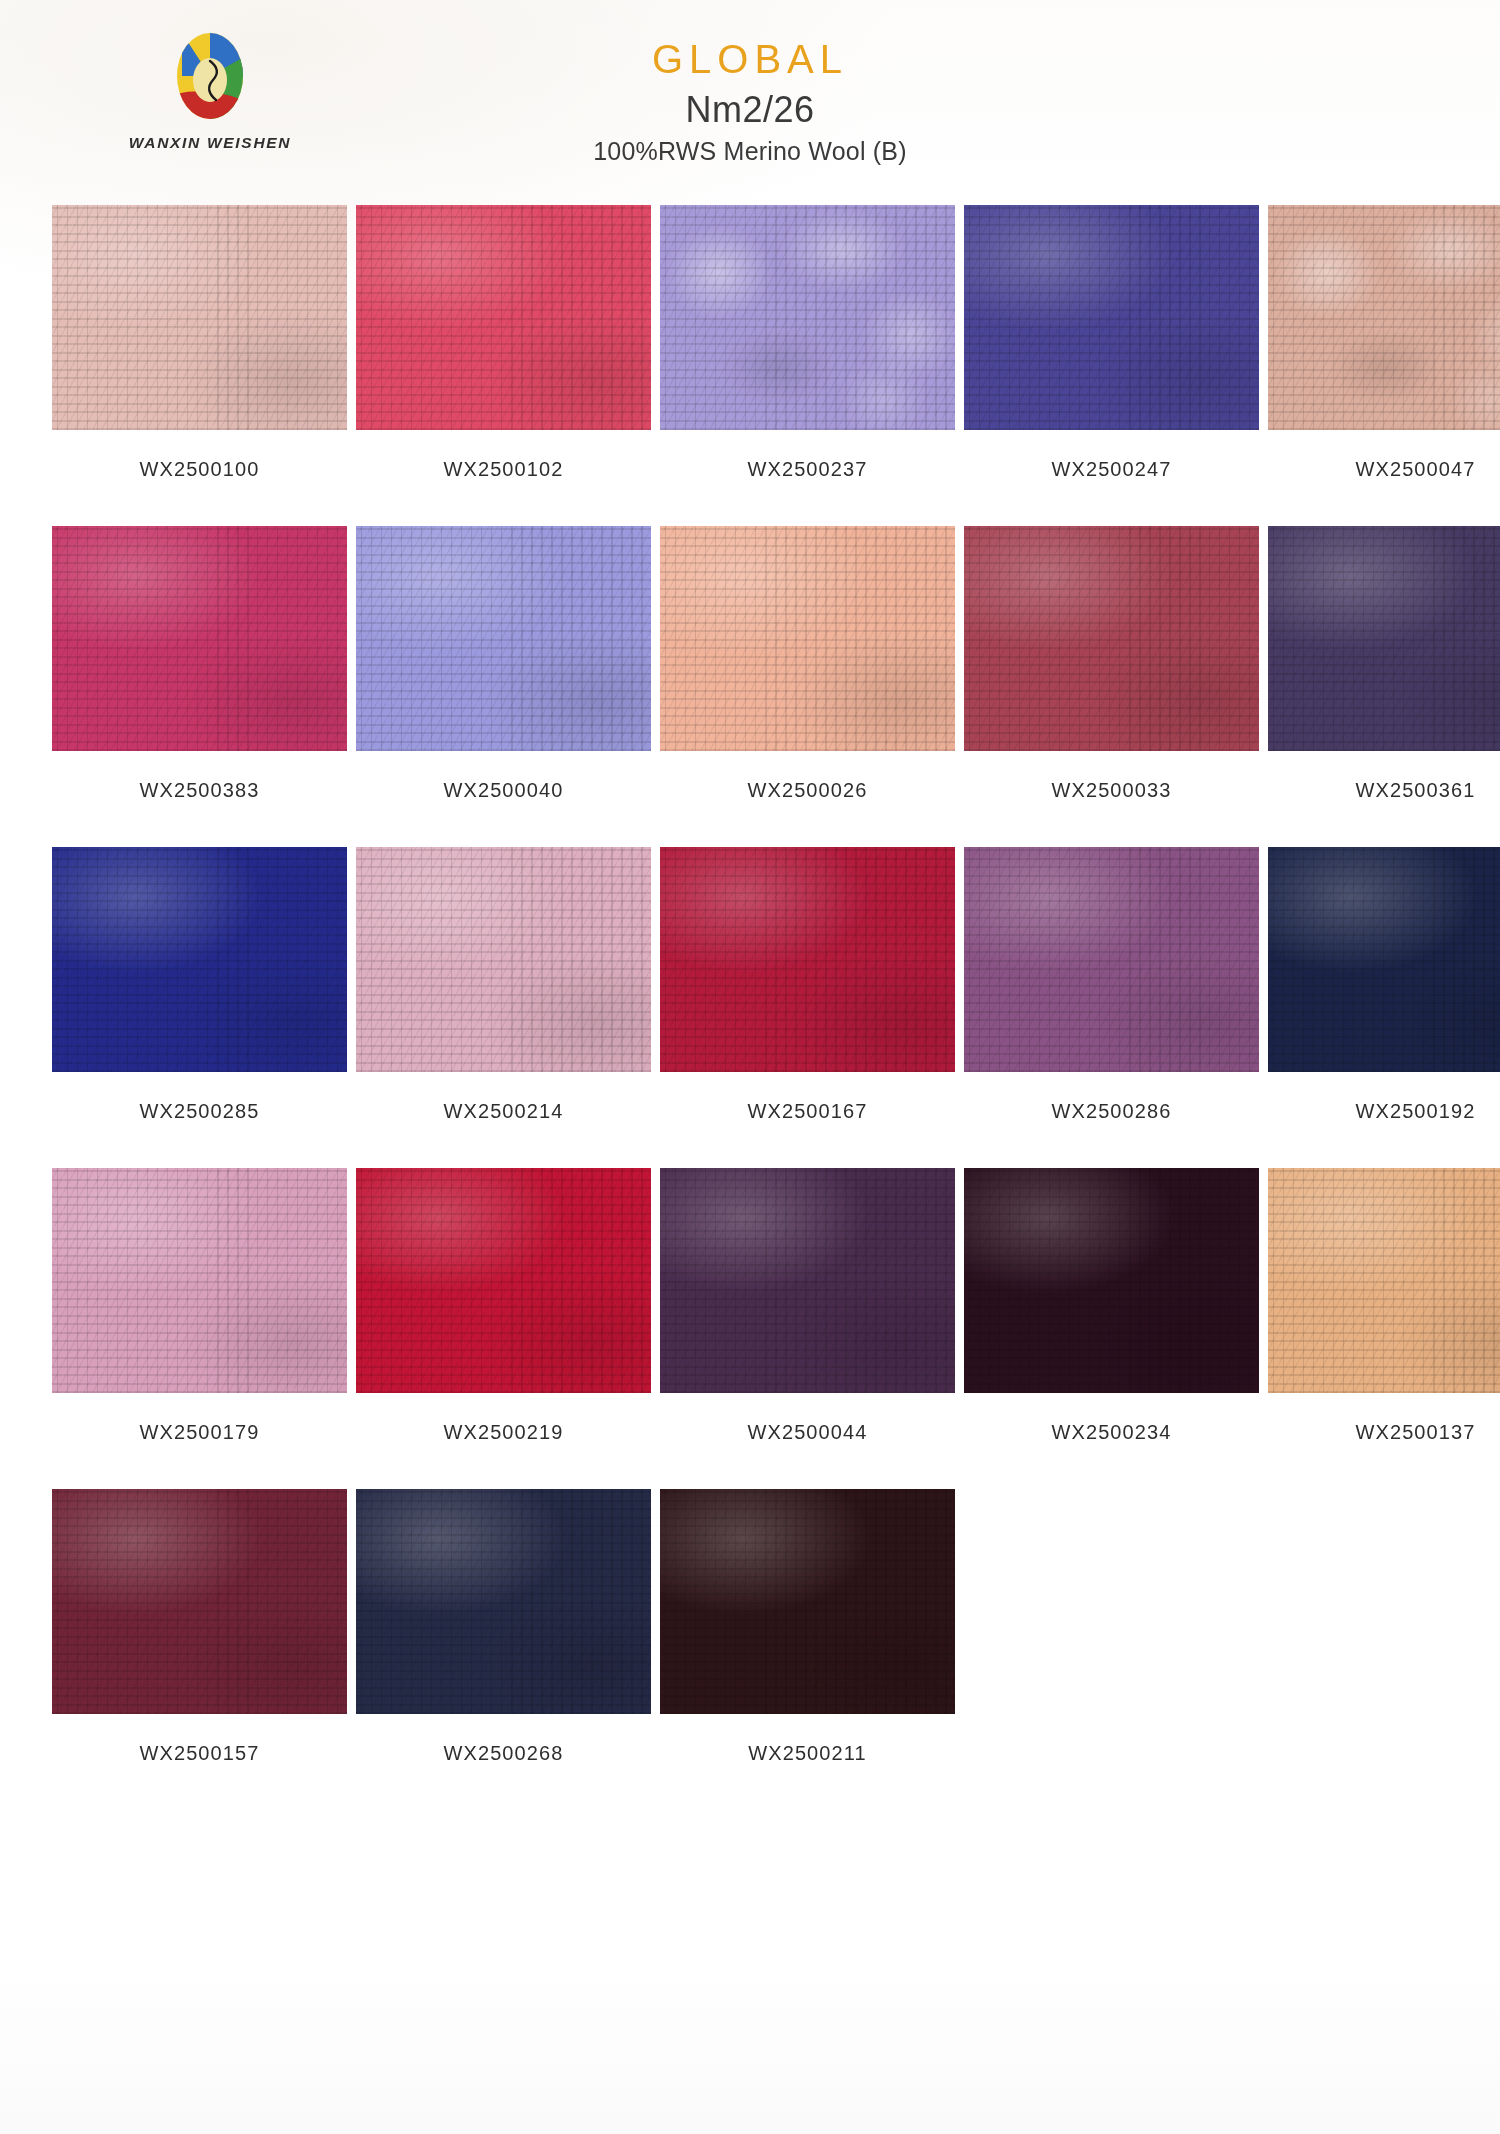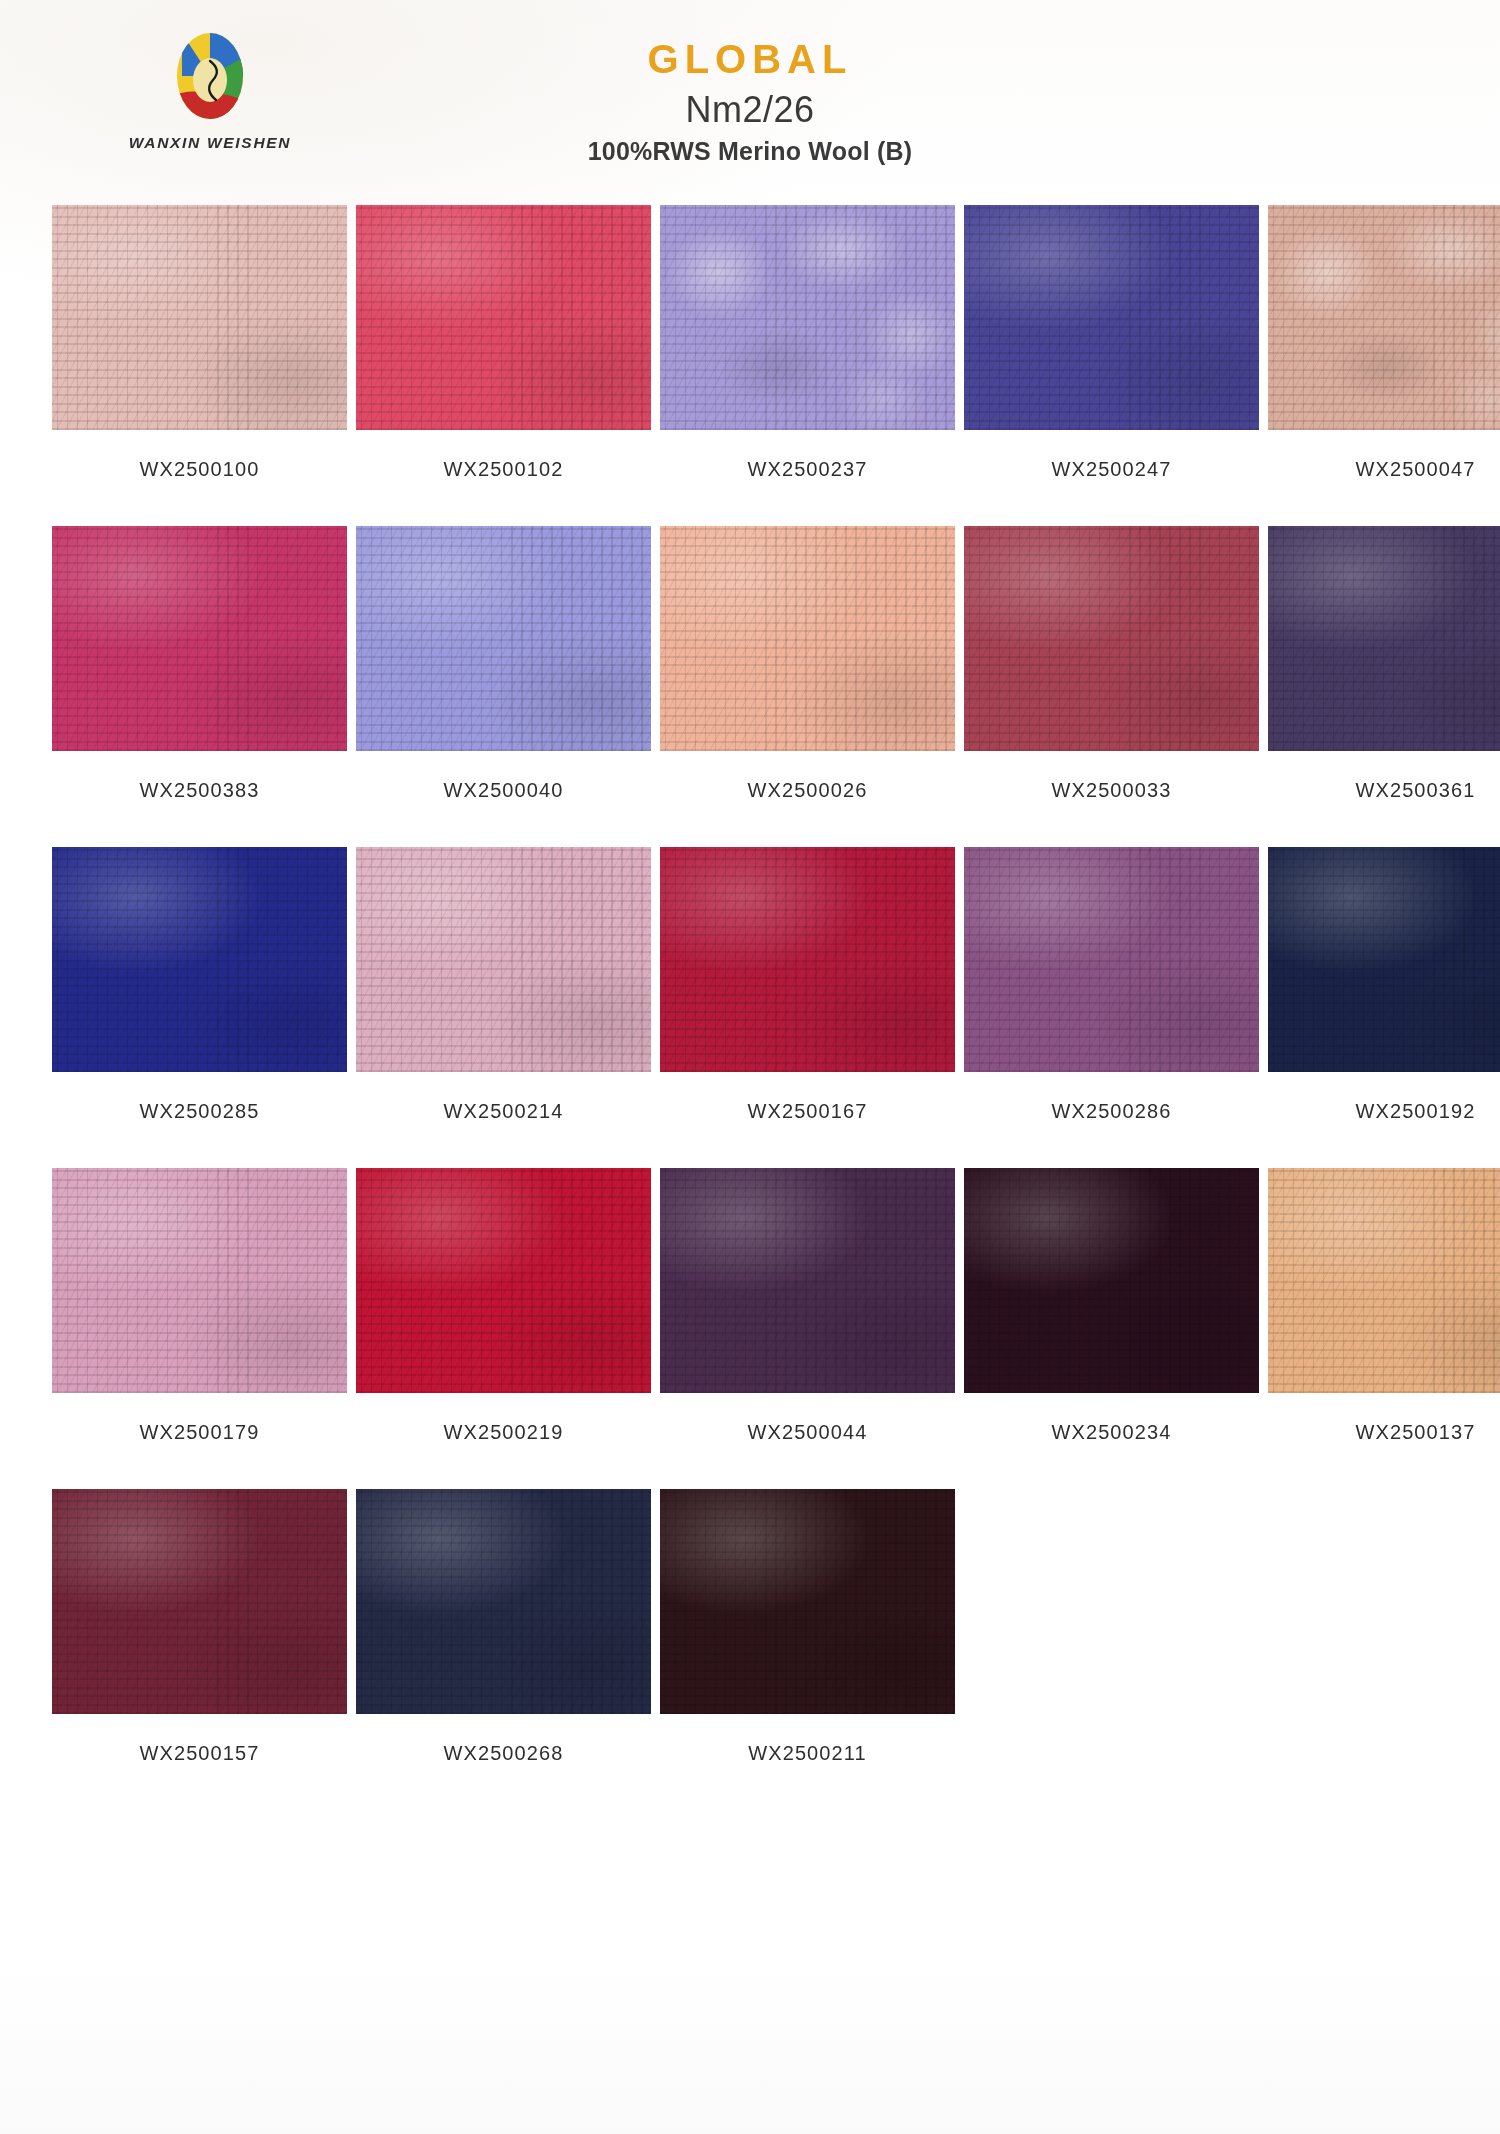--- a/index.html
+++ b/index.html
@@ -60,35 +60,35 @@
     position: absolute;
     left: 0;
     right: 0;
     top: 38px;
     text-align: center;
   }
   .title-main {
     font-size: 40px;
     letter-spacing: 6px;
     color: #e8a21d;
-    font-weight: 700;
+    font-weight: 400;
     line-height: 1.05;
   }
   .title-sub {
     font-size: 36px;
     color: #3a3a3a;
     font-weight: 300;
     letter-spacing: 0.5px;
     margin-top: 10px;
     line-height: 1.1;
   }
   .title-desc {
     font-size: 25px;
     color: #3a3a3a;
-    font-weight: 700;
+    font-weight: 400;
     letter-spacing: 0.2px;
     margin-top: 8px;
     line-height: 1.1;
   }
 
   
   .grid {
     position: relative;
     padding: 0 52px;
     display: grid;

